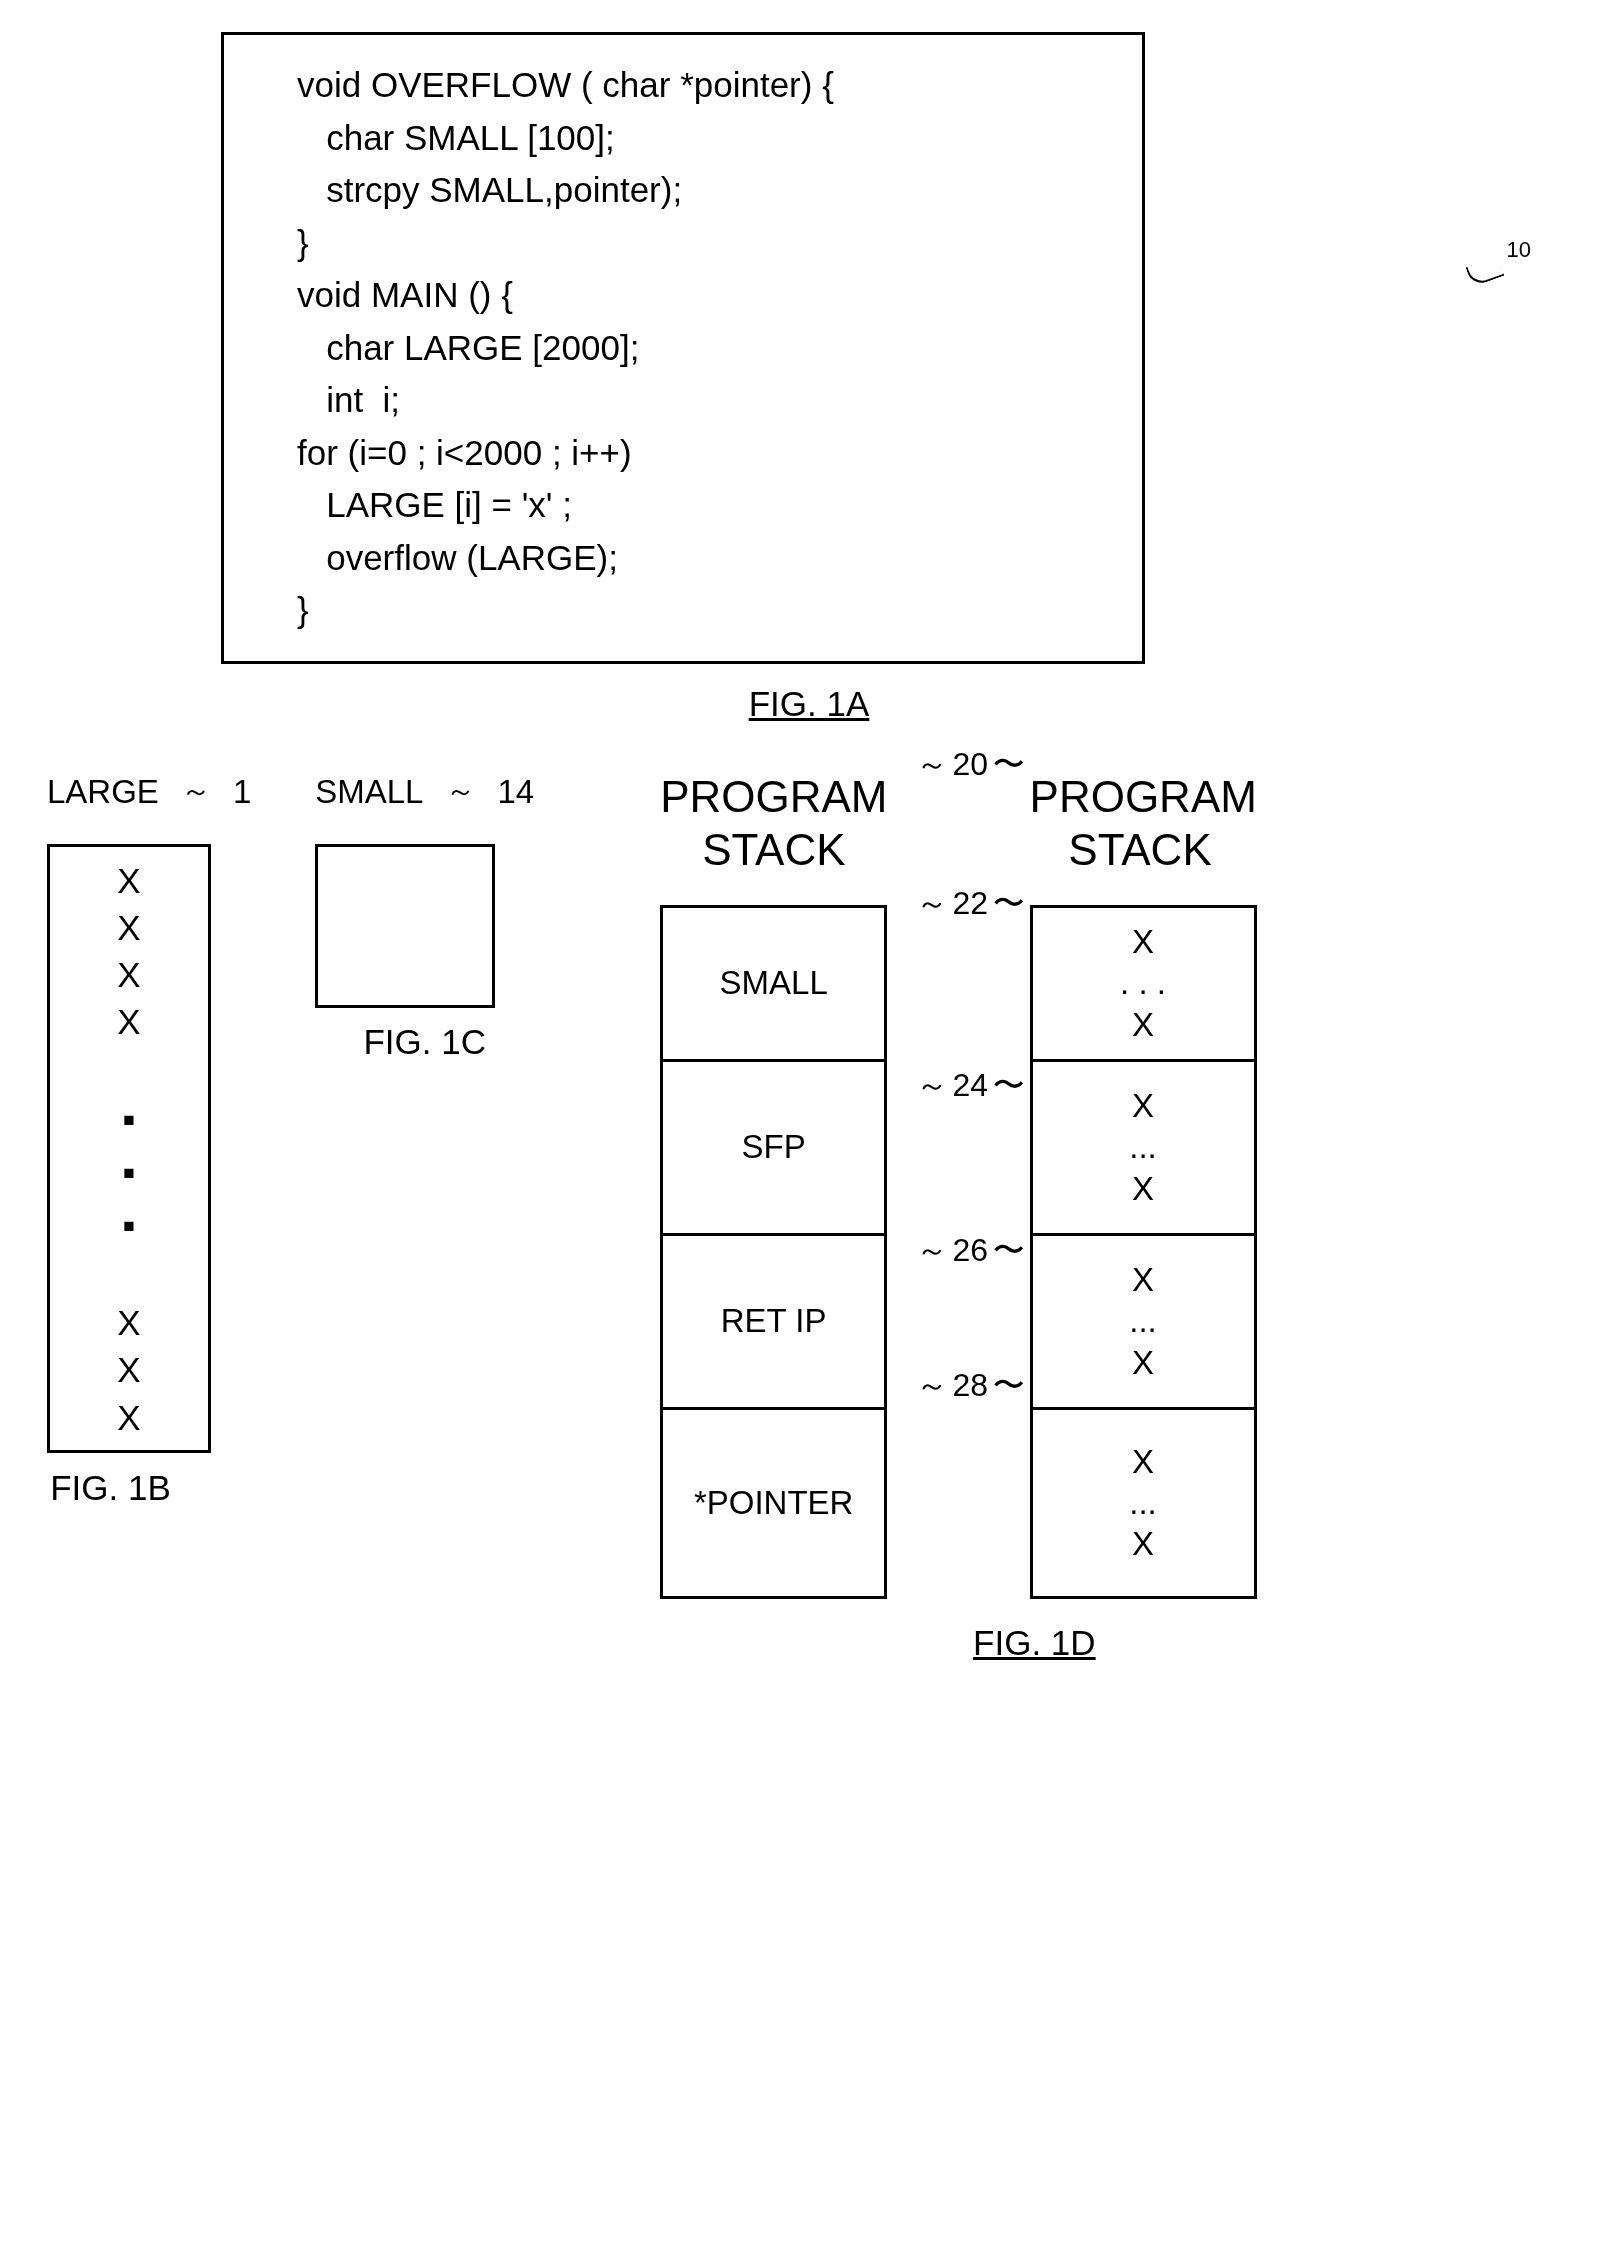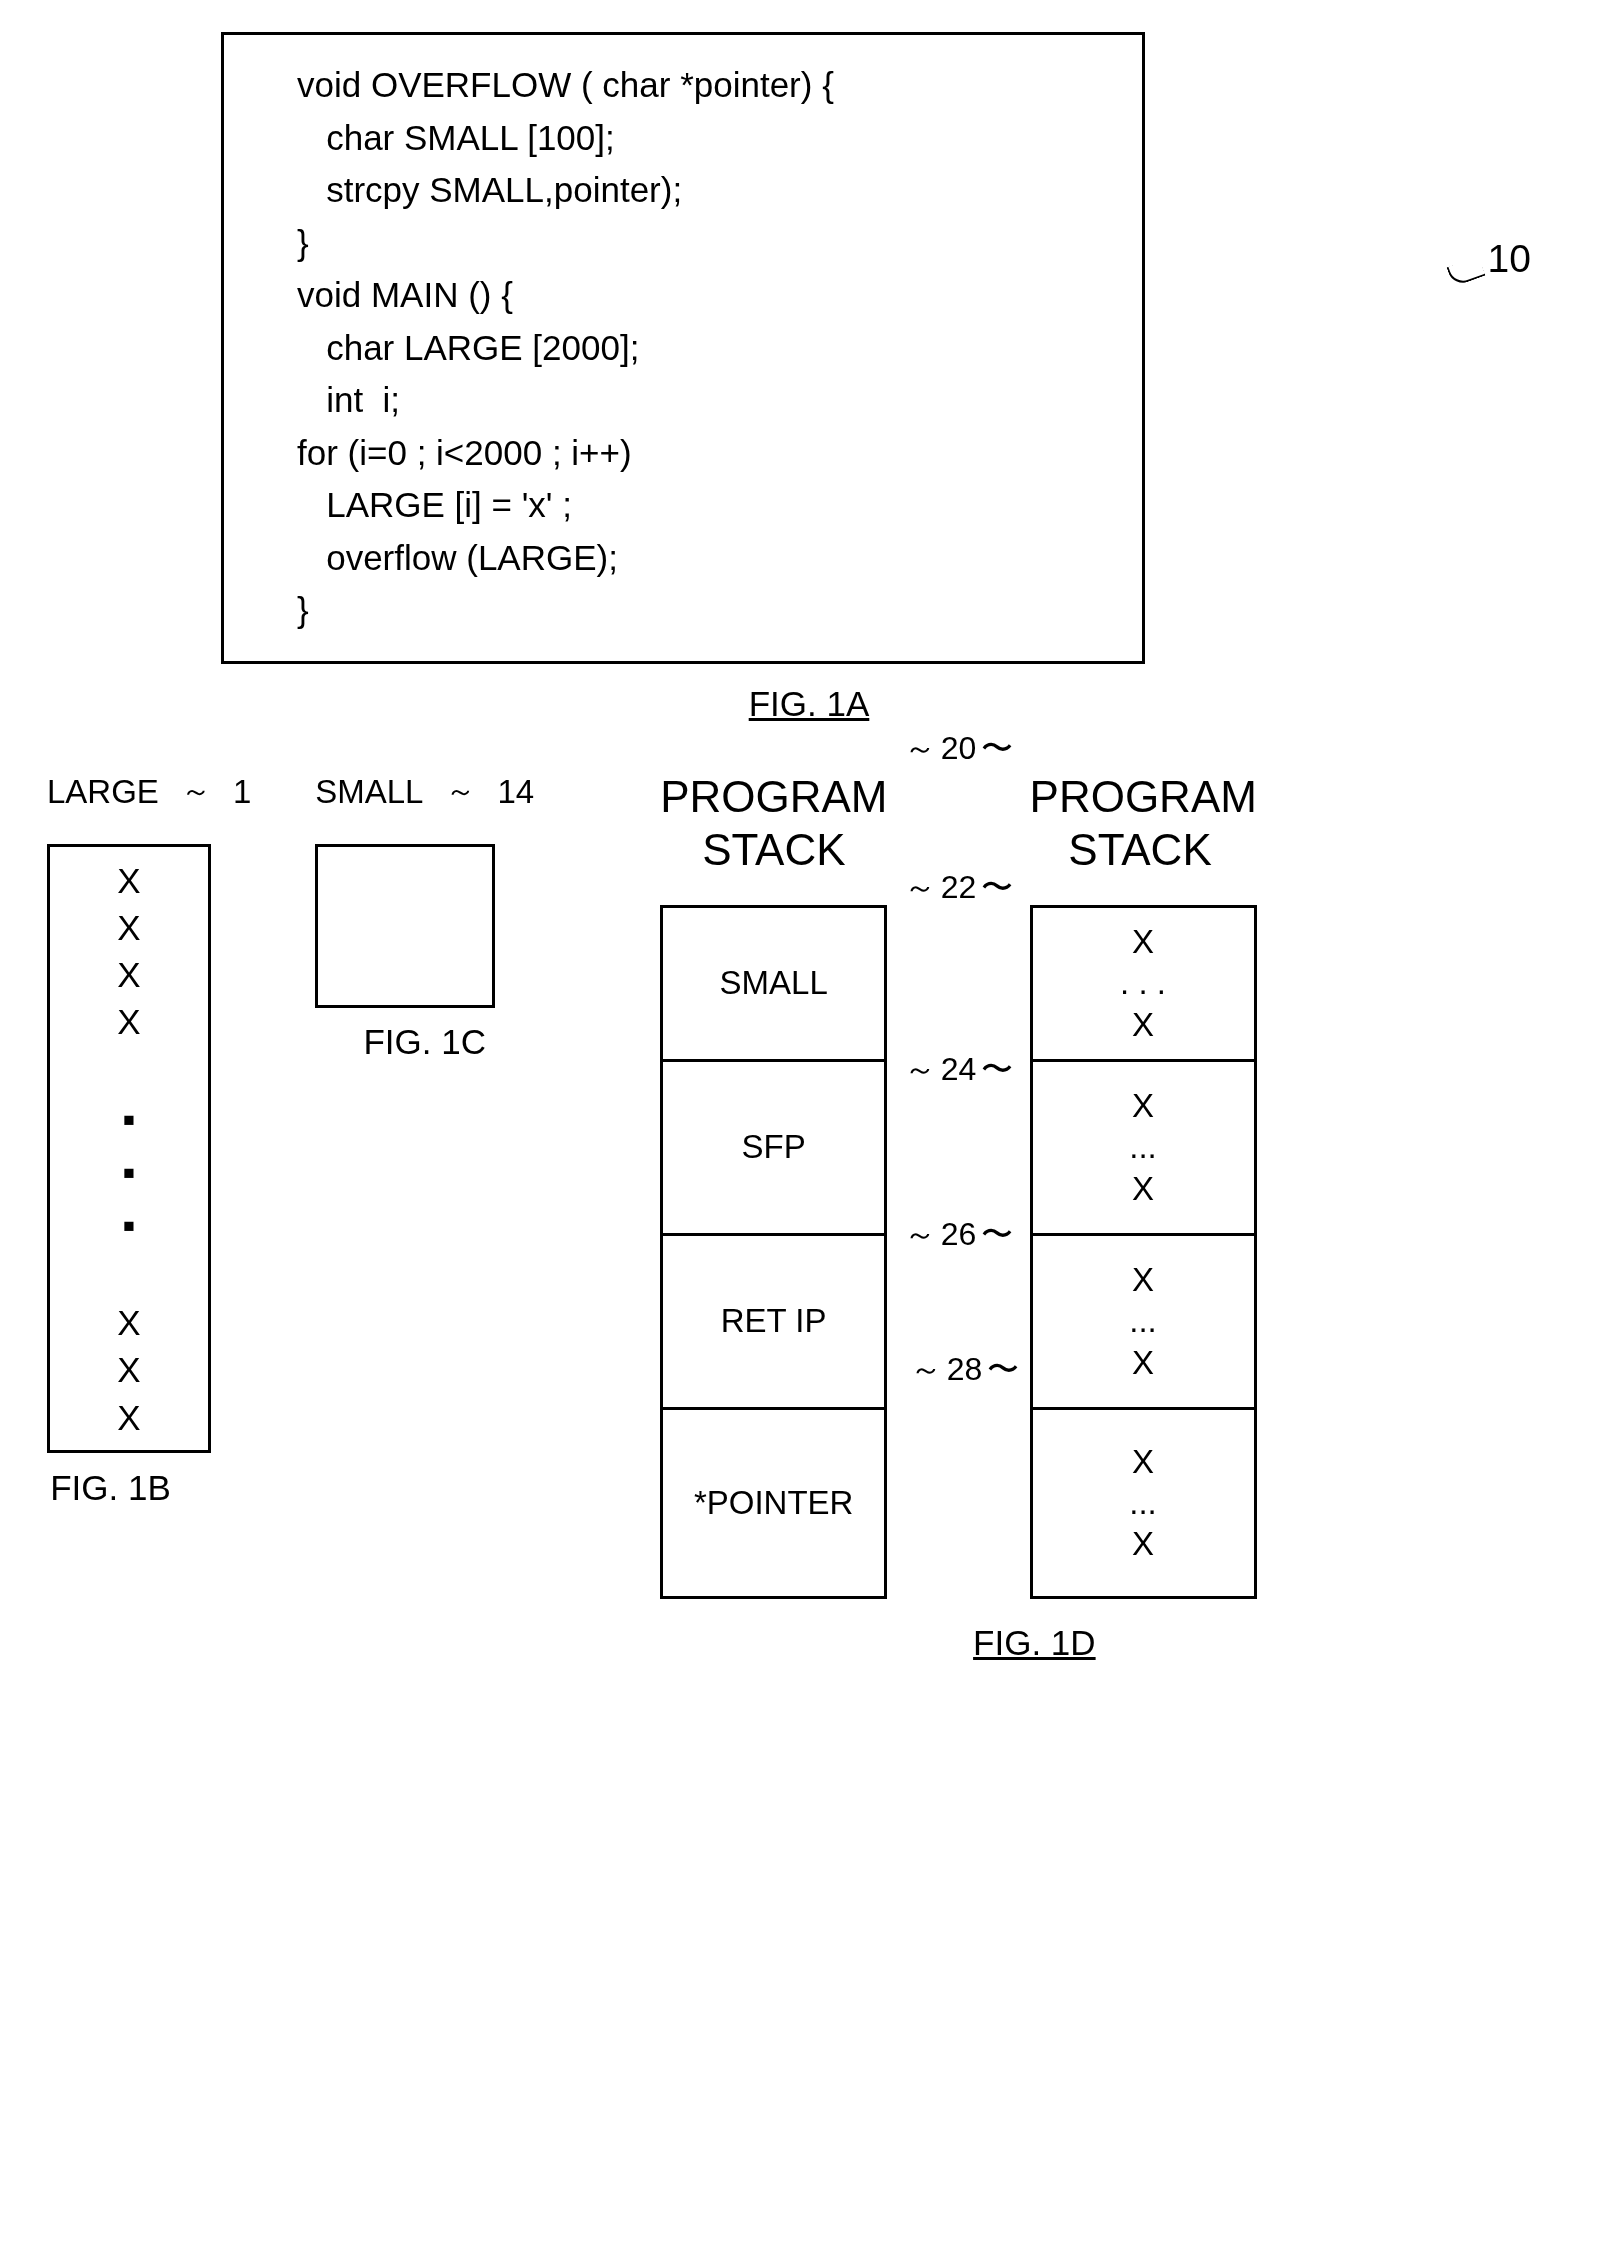--- a/index.html
+++ b/index.html
@@ -19,21 +19,21 @@
     padding: 24px 39px 24px 73px;
     font-size: 35px;
     line-height: 1.5;
     width: 806px;
   }
   .code-line { white-space: pre; }
   .ref-10 {
     position: absolute;
     right: -71px;
     top: 205px;
-    font-size: 39px;
+    font-size: 22px;
   }
   .ref-10::before {
     content: "";
     position: absolute;
     left: -39px;
     top: 24px;
     width: 32px;
     height: 19px;
     border-bottom: 2.4px solid #000;
     border-left: 2.4px solid #000;
@@ -112,22 +112,23 @@
   .stack .h-235 { height: 186px; }
   .stack .five { flex-direction: column; line-height: 1.25; }
 
   .mid-refs {
     width: 142px;
     position: relative;
   }
   .mid-refs .ref {
     position: absolute;
     left: 0; right: 0;
-    text-align: center;
+    text-align: right;
     font-size: 32px;
+    margin-top: 16px;
   }
   .mid-refs .ref span.t { margin: 0 4.7px; }
   .r20 { top: -44px; }
   .r22 { top: 95px; }
   .r24 { top: 277px; }
   .r26 { top: 442px; }
   .r28 { top: 577px; padding-left: 12px; }
 
   .right-stack-title-wrap { width: 221px; }
 </style>

